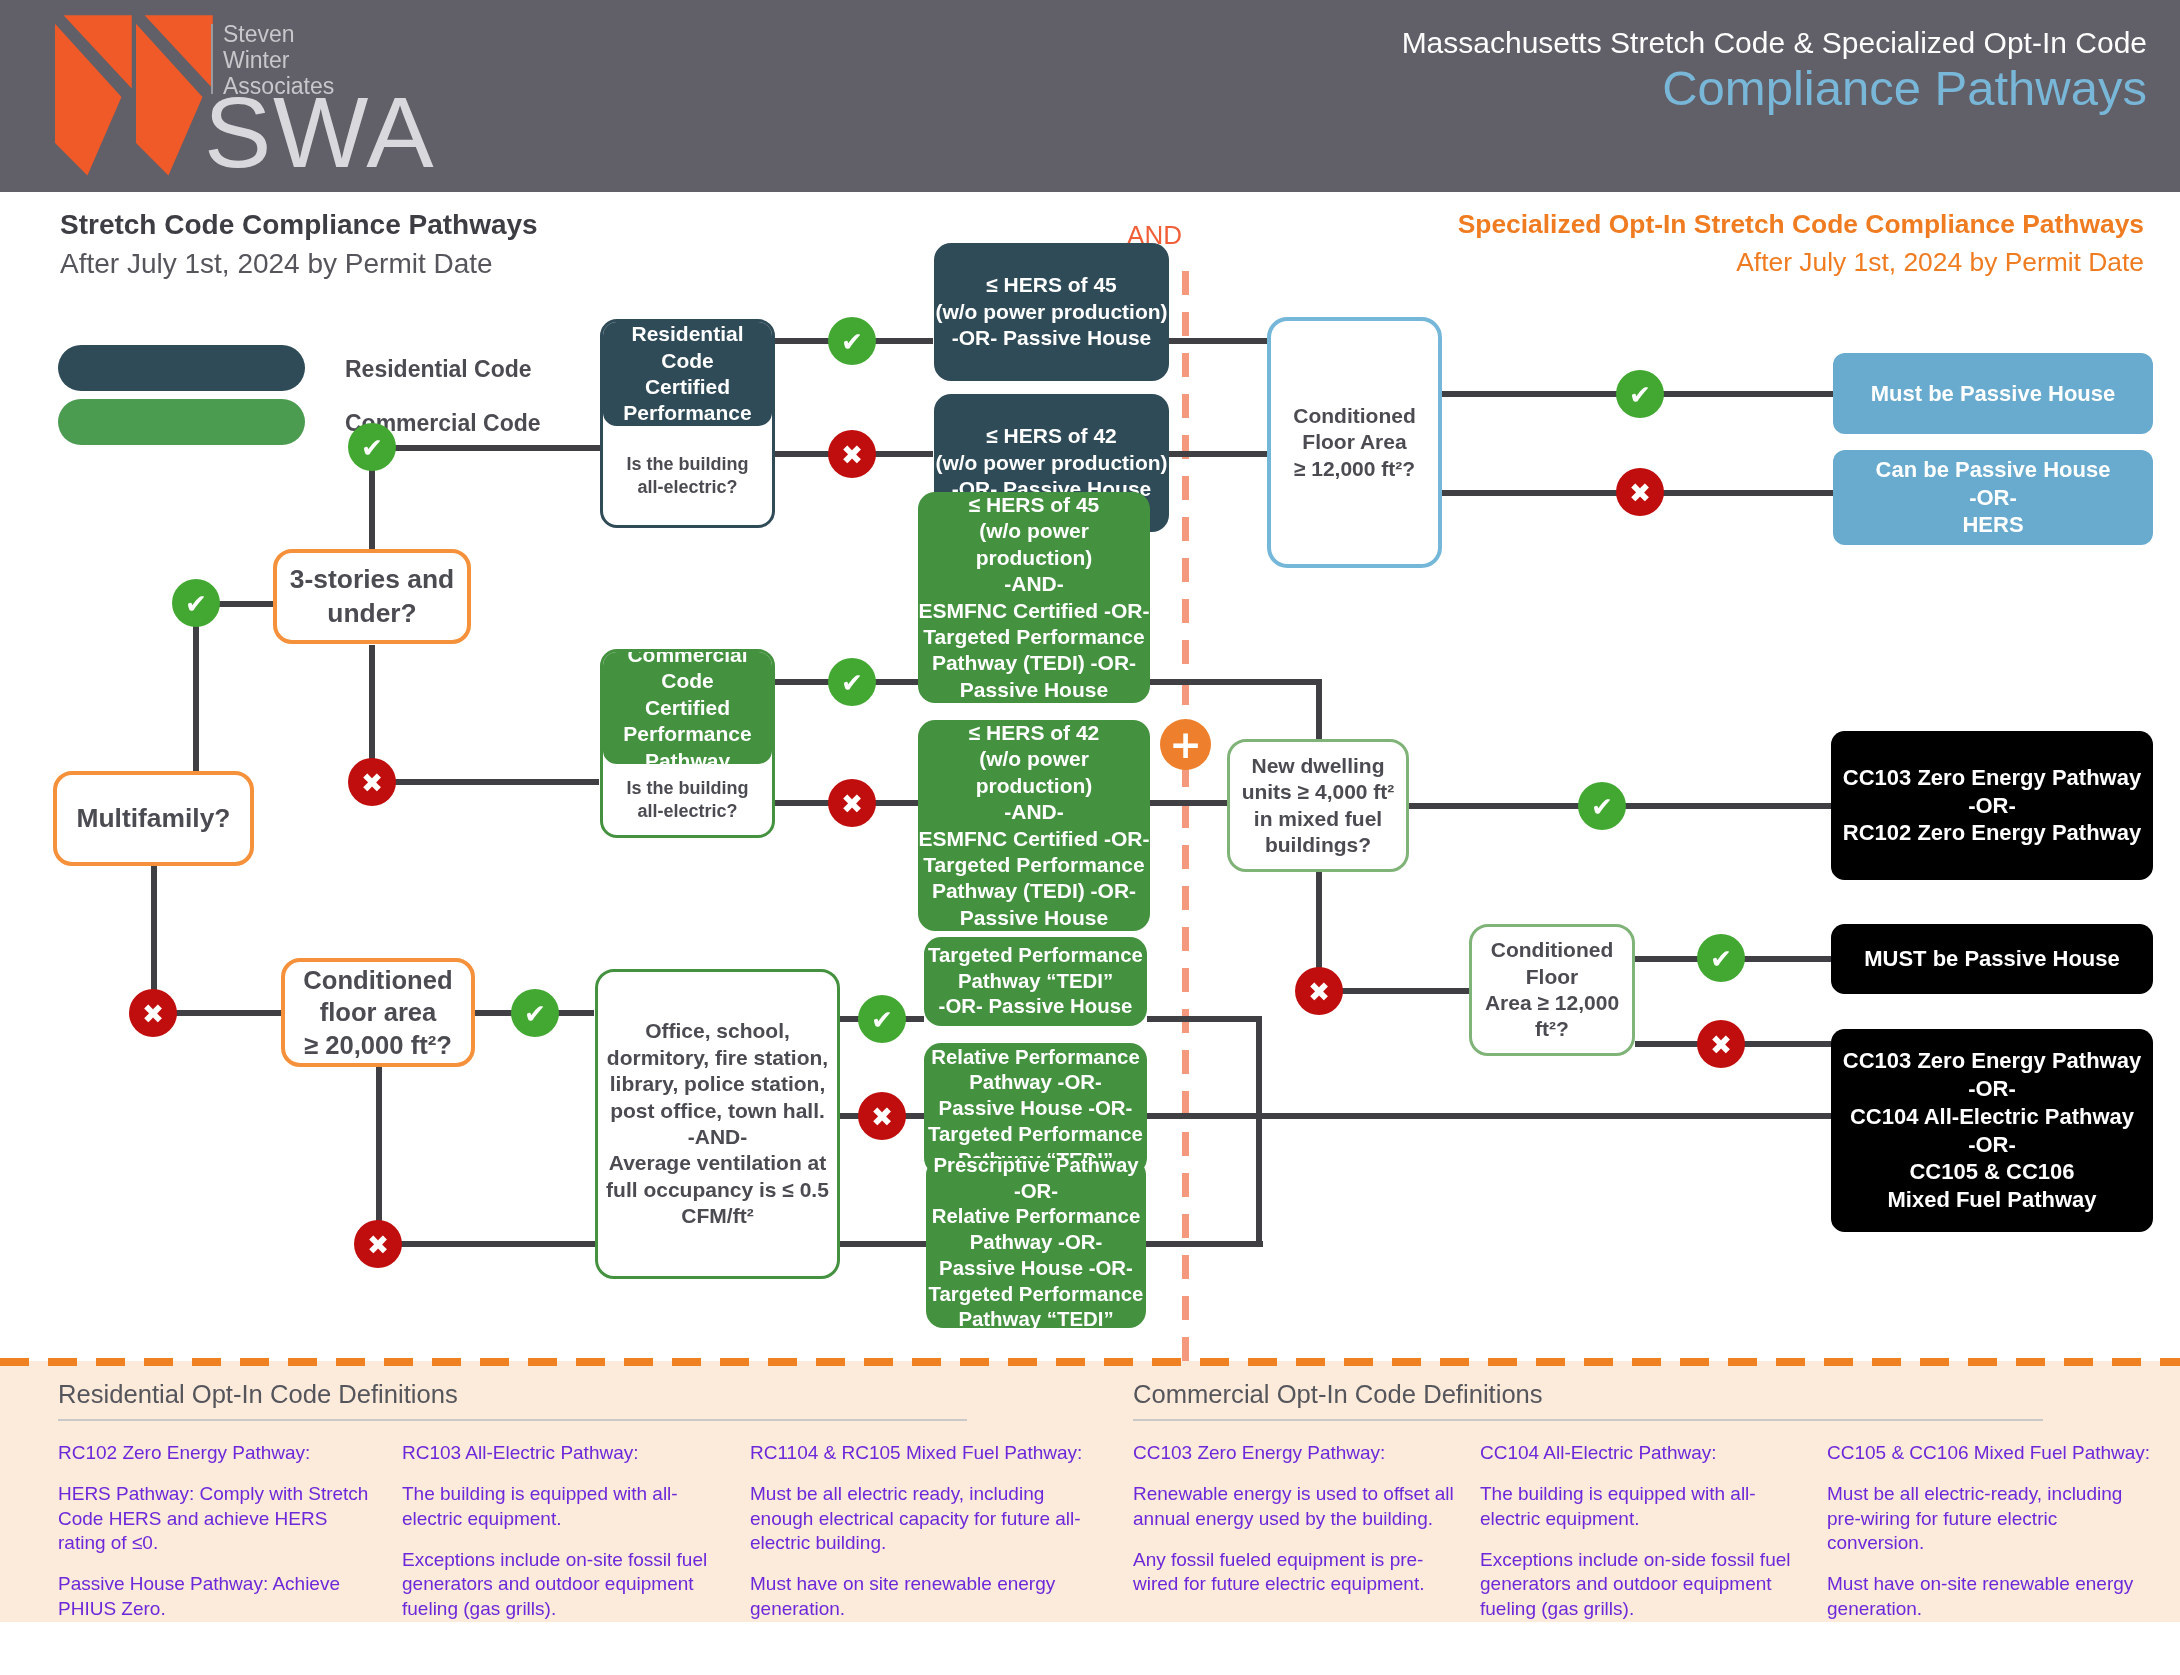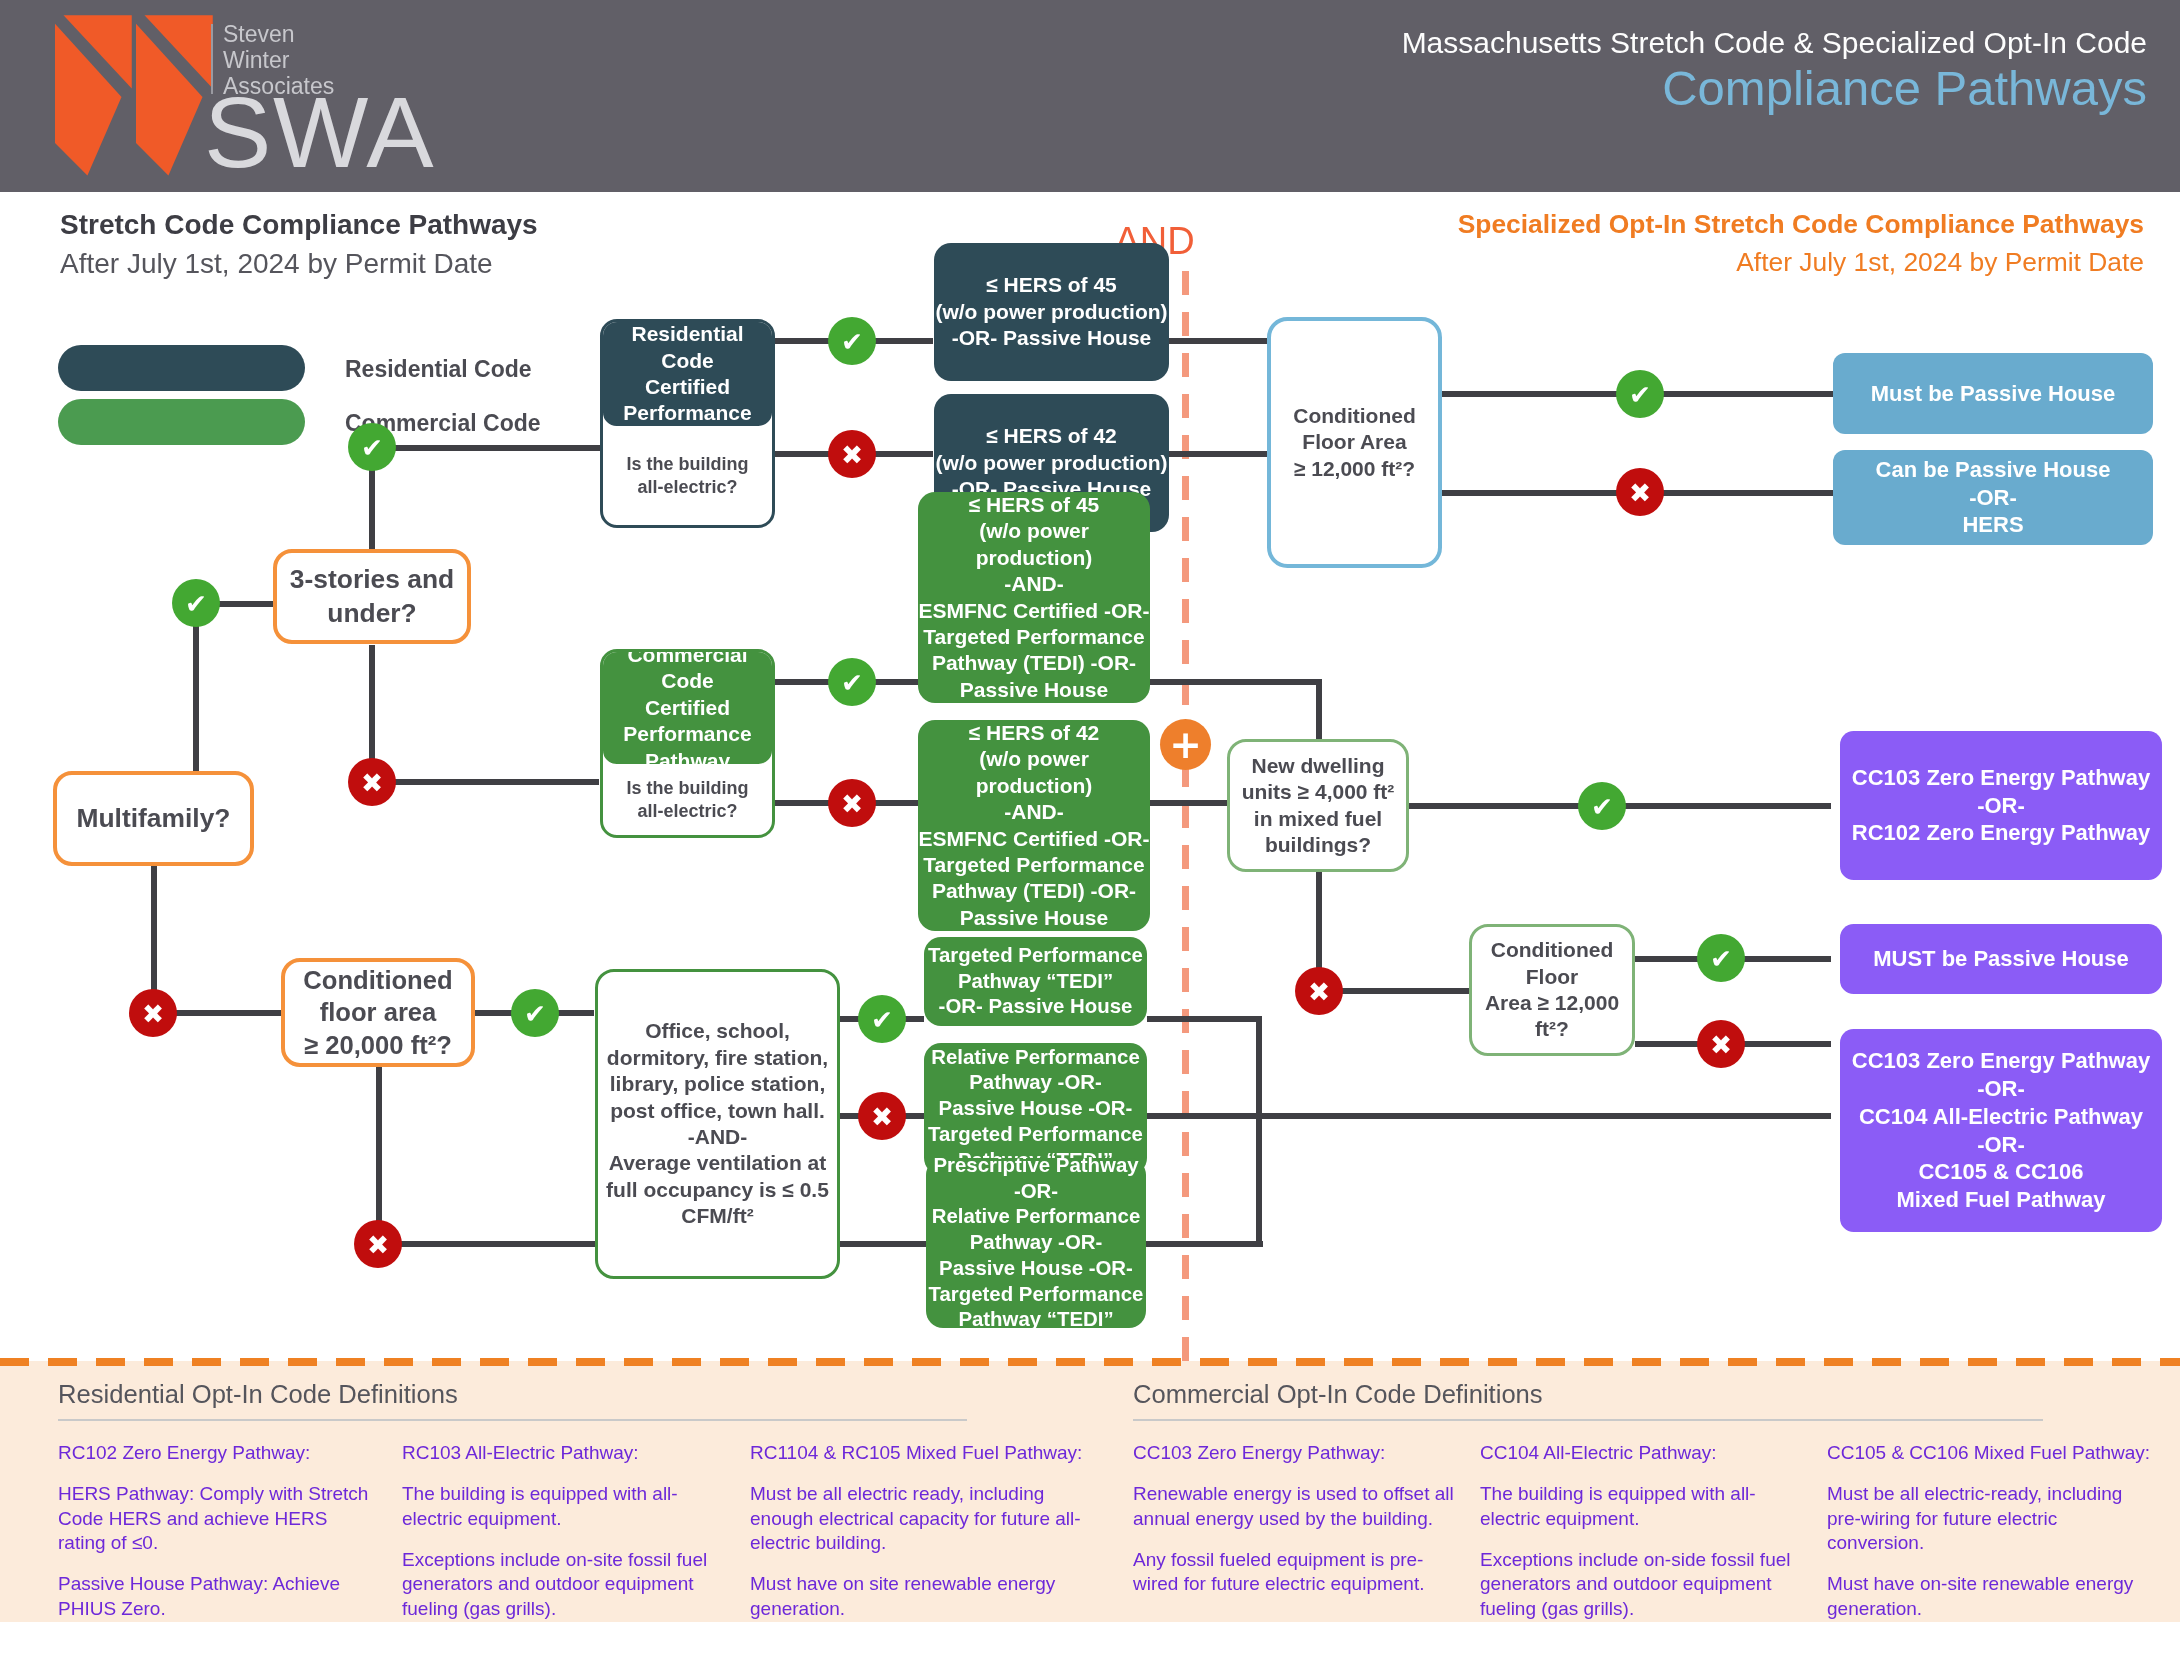--- a/index.html
+++ b/index.html
@@ -17,42 +17,42 @@
   .hdr-t2{color:#79b7d9;font-size:49px;font-weight:400;line-height:1.15;}
 
   
   .sec-left{position:absolute;left:60px;top:209px;}
   .sec-left .t{font-size:28px;font-weight:bold;color:#3d3d44;}
   .sec-left .s{font-size:28px;color:#55555c;margin-top:6.8px;}
   .sec-right{position:absolute;right:37px;top:209px;text-align:right;}
   .sec-right .t{font-size:26.4px;font-weight:bold;color:#f07c22;margin-left:43px;}
   .sec-right .s{font-size:26.4px;color:#f07c22;margin-top:6.8px;}
   .and-label{position:absolute;left:1112px;top:220px;width:85px;text-align:center;
-             font-size:38px;color:#f15f38;}
+             font-size:26px;color:#f15f38;}
 
   
   .pill{position:absolute;width:247px;height:46px;border-radius:23px;}
   .pill-label{position:absolute;font-size:23px;font-weight:600;color:#4b4b52;}
 
   
   .hl{position:absolute;height:6px;background:#3f3f44;z-index:1;}
   .vl{position:absolute;width:6px;background:#3f3f44;z-index:1;}
   .dash-v{position:absolute;left:1182px;top:271px;width:6.8px;height:1090px;z-index:1;
           background:repeating-linear-gradient(180deg,#f4997d 0 24px,transparent 24px 41px);}
   .panel-dash{position:absolute;left:0;top:1358px;width:2181px;height:7.7px;z-index:2;
           background:repeating-linear-gradient(90deg,#ef8123 0 29px,transparent 29px 48px);}
 
   
   .node{position:absolute;z-index:2;display:flex;align-items:center;justify-content:center;
         text-align:center;white-space:pre-line;box-sizing:border-box;line-height:1.26;}
   .q-node{background:#ffffff;border:4.3px solid #f5913a;border-radius:19px;
           font-size:26.4px;font-weight:bold;color:#4b4b52;}
   .teal-box{background:#2e4b57;border-radius:17px;color:#ffffff;font-size:21px;font-weight:bold;}
   .green-box{background:#44923f;border-radius:17px;color:#ffffff;font-size:21px;font-weight:bold;}
-  .sage-box{background:#8b5cf6;border-radius:13.6px;color:#ffffff;font-size:22px;font-weight:bold;margin-left:9px;}
+  .sage-box{background:#000000;border-radius:13.6px;color:#ffffff;font-size:22px;font-weight:bold;}
   .blue-box{background:#69abce;border-radius:12px;color:#ffffff;font-size:22px;font-weight:bold;}
   .outline-green{background:#ffffff;border:3.4px solid #44923f;border-radius:19px;
           font-size:21px;font-weight:bold;color:#4b4b52;}
   .outline-sage{background:#ffffff;border:3.4px solid #7fb377;border-radius:19px;
           font-size:21px;font-weight:bold;color:#4b4b52;}
   .outline-blue{background:#ffffff;border:4.3px solid #74b7d9;border-radius:20.4px;
           font-size:21px;font-weight:bold;color:#4b4b52;}
   .combo{position:absolute;z-index:2;box-sizing:border-box;border-radius:17px;overflow:hidden;
          background:#ffffff;display:flex;flex-direction:column;}
   .combo.res{border:3.4px solid #2e4b57;}

